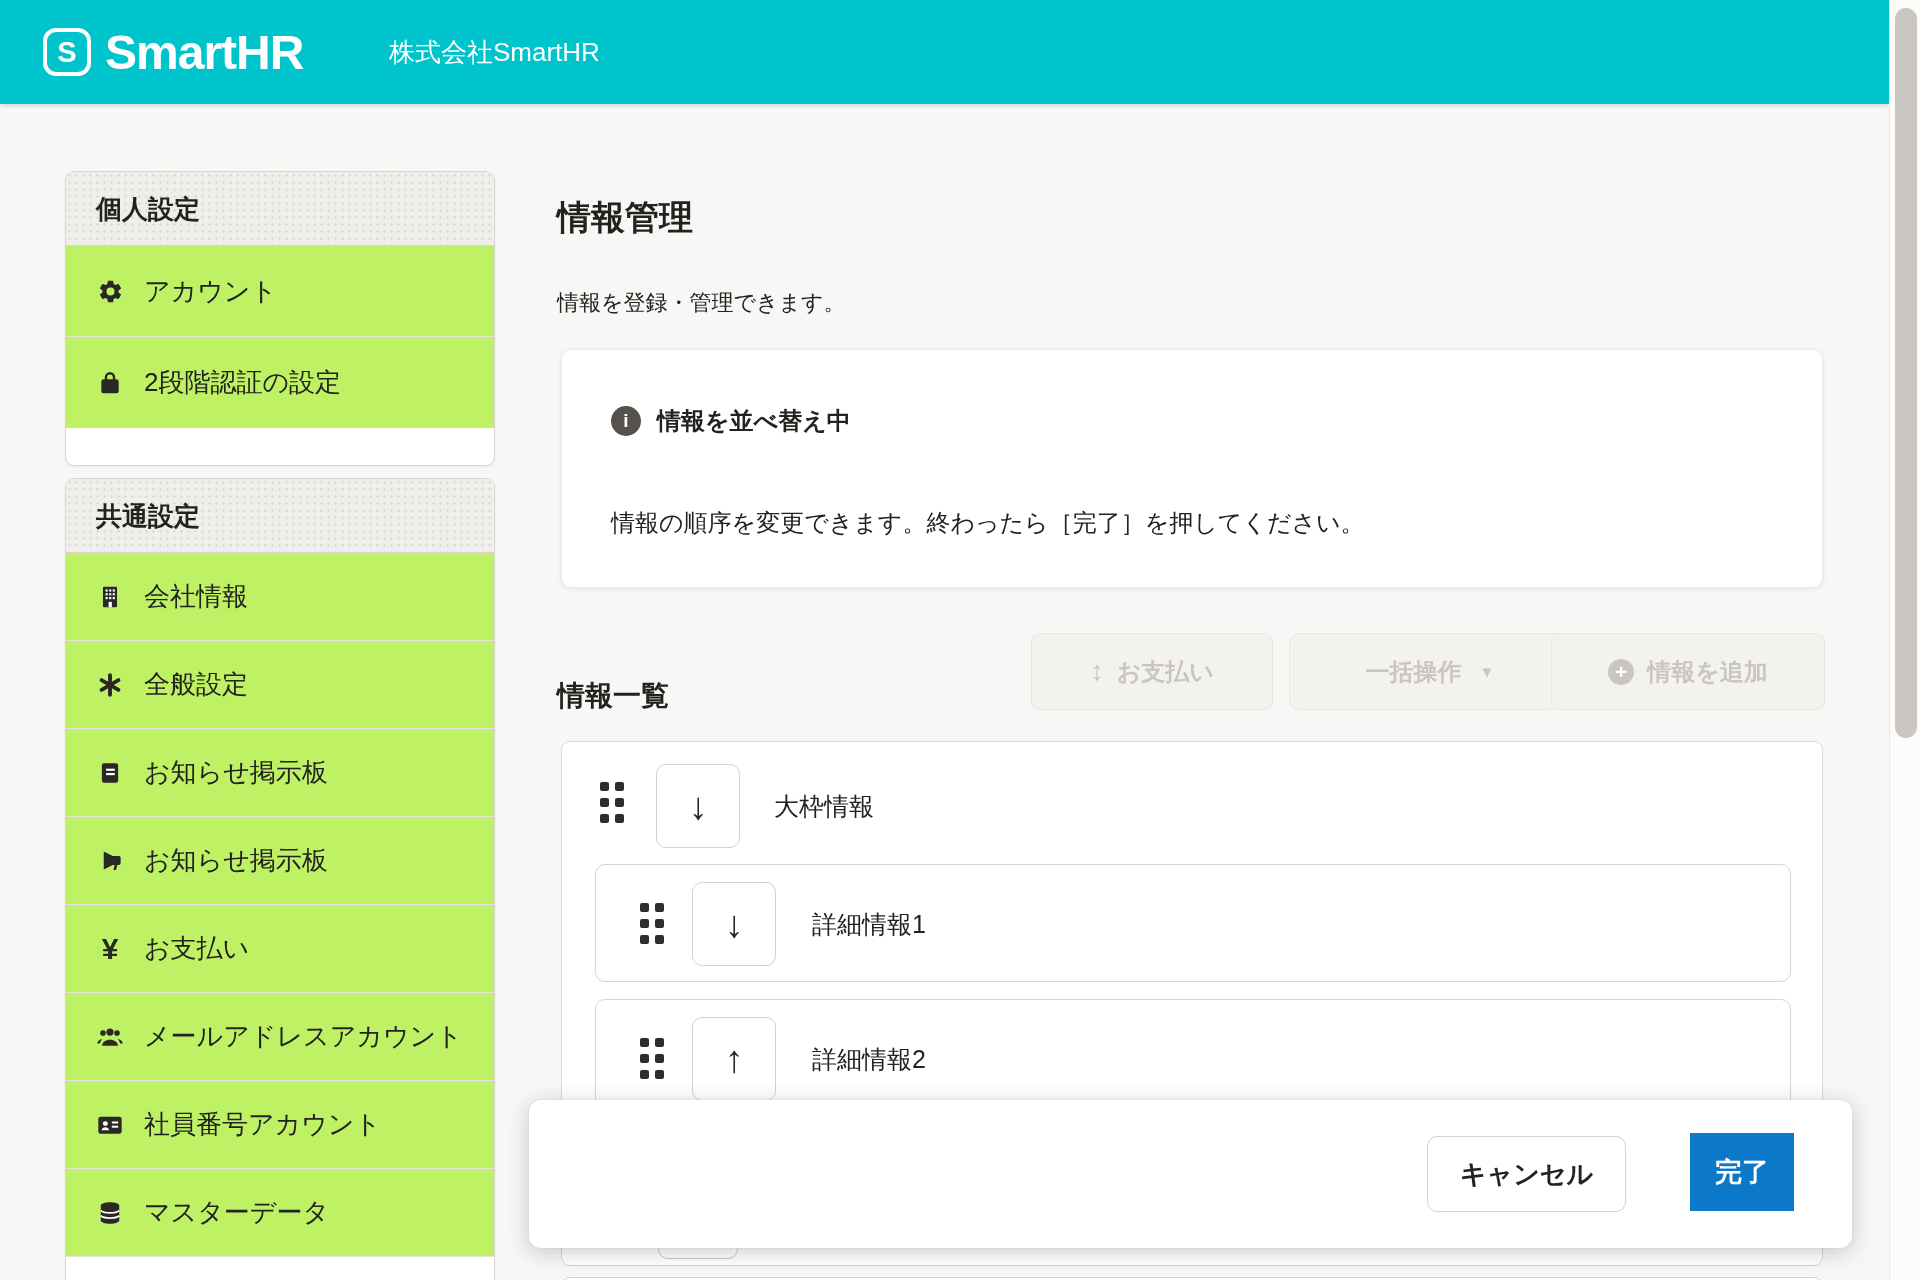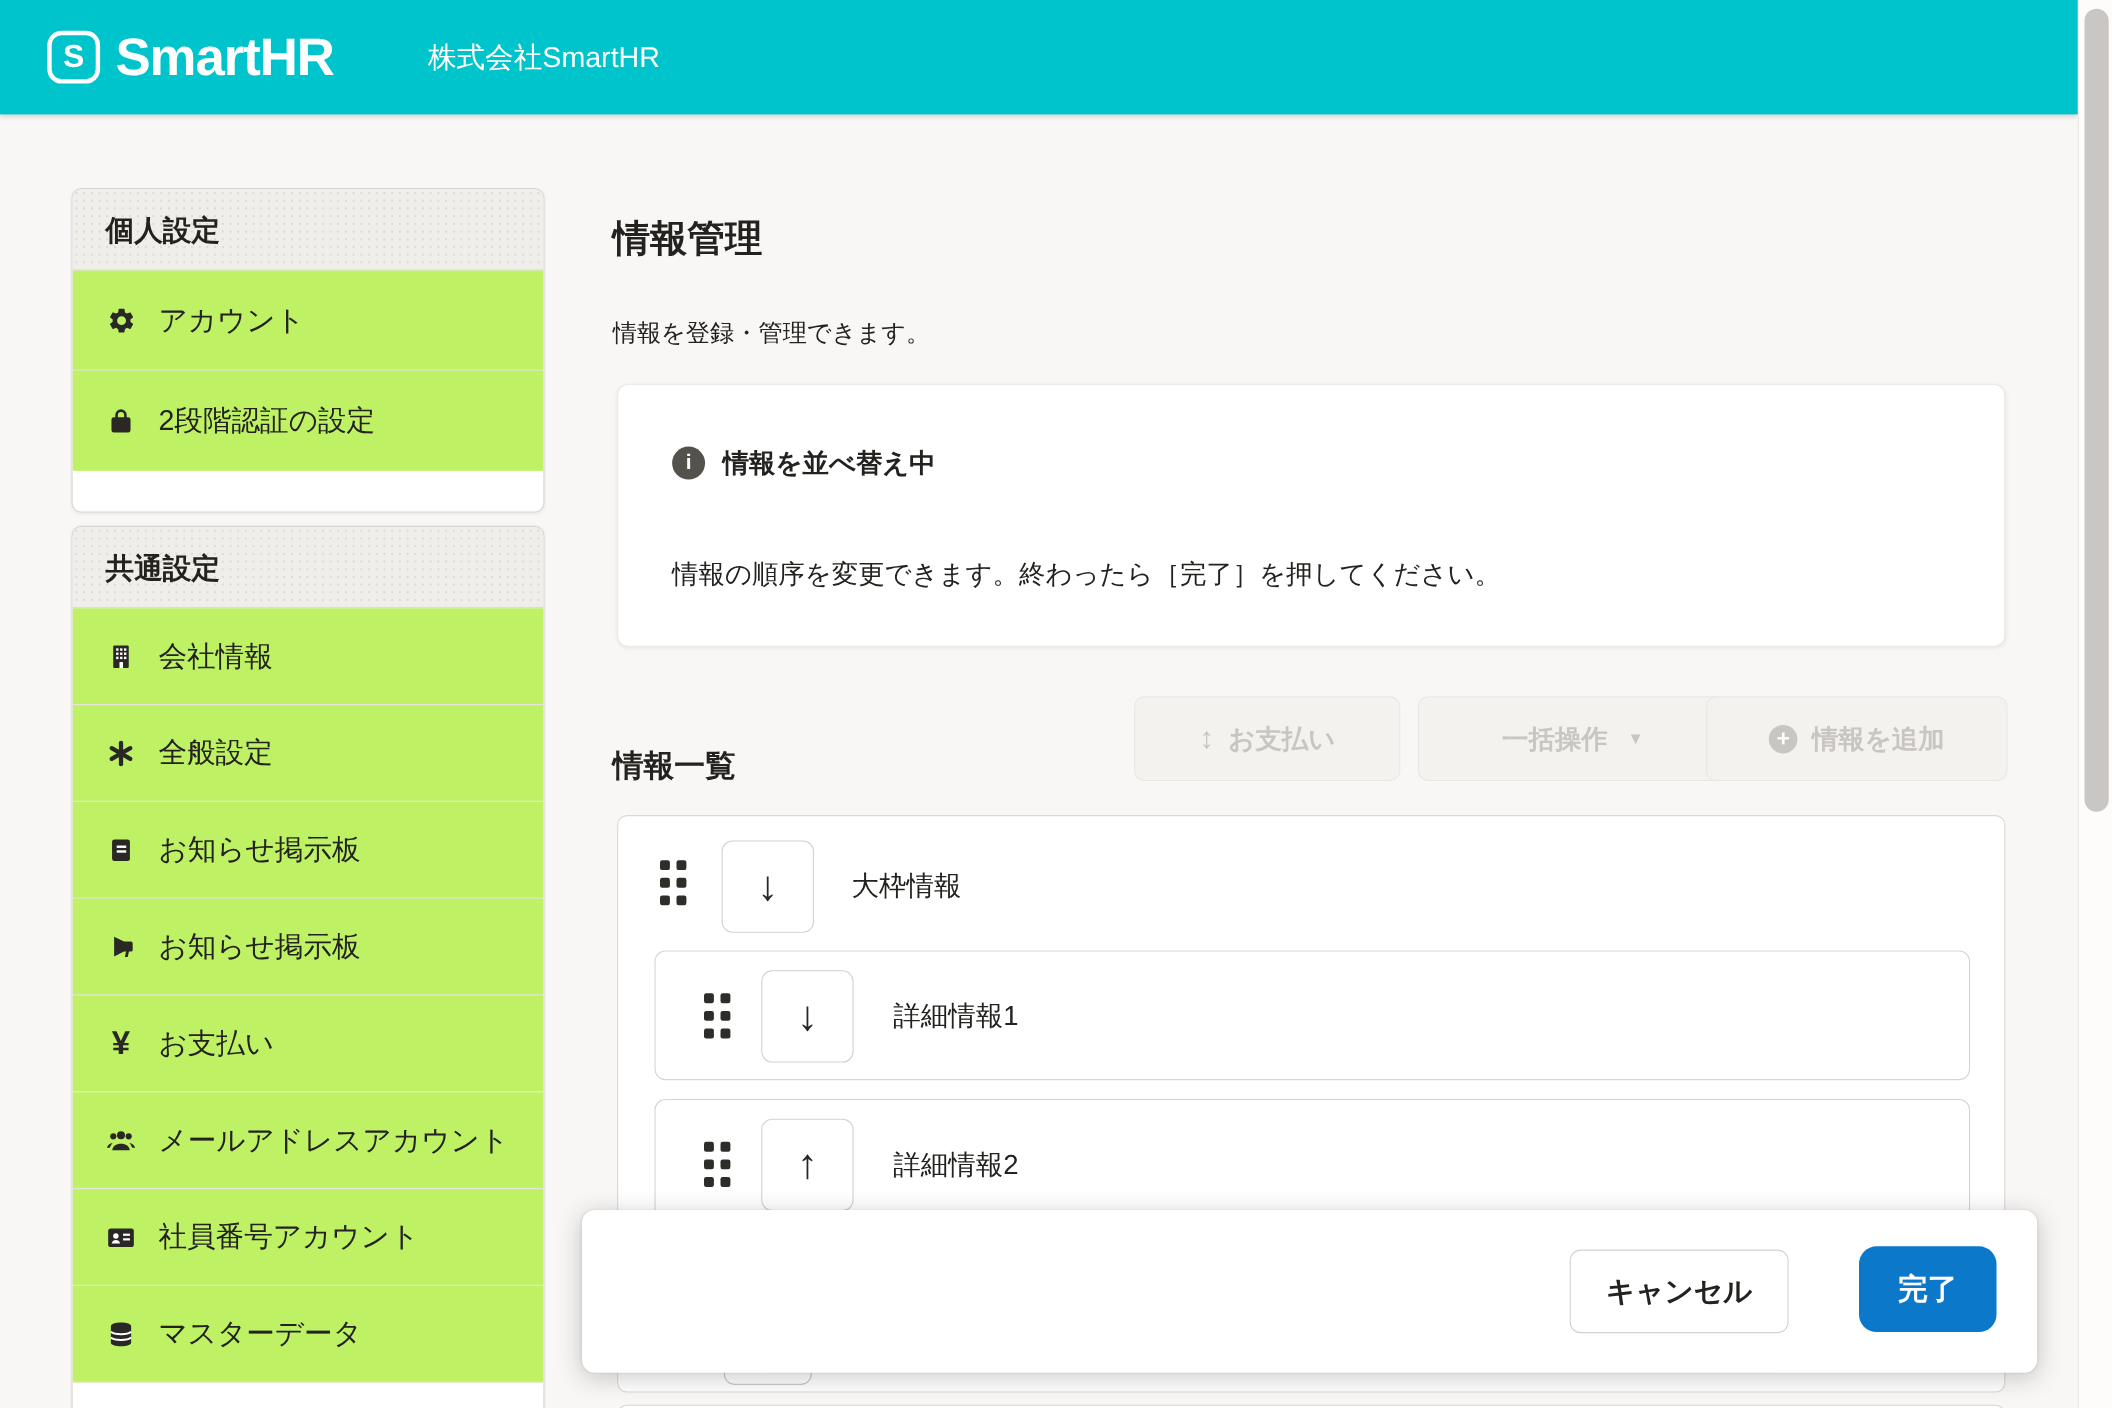--- a/index.html
+++ b/index.html
@@ -82,22 +82,22 @@
               border:1px solid #cac7c3;border-radius:10px;}
   .next-card{position:absolute;left:561px;top:1277px;width:1262px;height:24px;background:#fff;
              border:1px solid #d5d1cd;border-radius:9px 9px 0 0;}
 
   
   .action-bar{position:absolute;left:529px;top:1100px;width:1323px;height:148px;background:#fff;
               border-radius:12px;box-shadow:0 4px 22px rgba(30,28,26,.22),0 0 2px rgba(30,28,26,.10);z-index:6;}
   .btn-cancel{position:absolute;left:898px;top:36px;width:199px;height:76px;background:#fff;
               border:1px solid #d5d1cd;border-radius:10px;font-size:26px;font-weight:700;color:#23221f;
               display:flex;align-items:center;justify-content:center;cursor:pointer;}
-  .btn-done{position:absolute;left:1161px;top:33px;width:125px;height:78px;background:#0b78c9;border:none;
-            border-radius:16px;font-size:27px;font-weight:700;color:#fff;display:flex;align-items:center;
+  .btn-done{position:absolute;left:1161px;top:33px;width:104px;height:78px;background:#0b78c9;border:none;
+            border-radius:0;font-size:27px;font-weight:700;color:#fff;display:flex;align-items:center;
             justify-content:center;cursor:pointer;}
 
   
   .scroll-track{position:absolute;left:1889px;top:0;width:31px;height:1280px;background:#fdfcfb;
                 border-left:1px solid #eae7e4;}
   .scroll-thumb{position:absolute;left:5px;top:8px;width:22px;height:730px;background:#c9c6c3;border-radius:11px;}
 </style>
 </head>
 <body>
 

